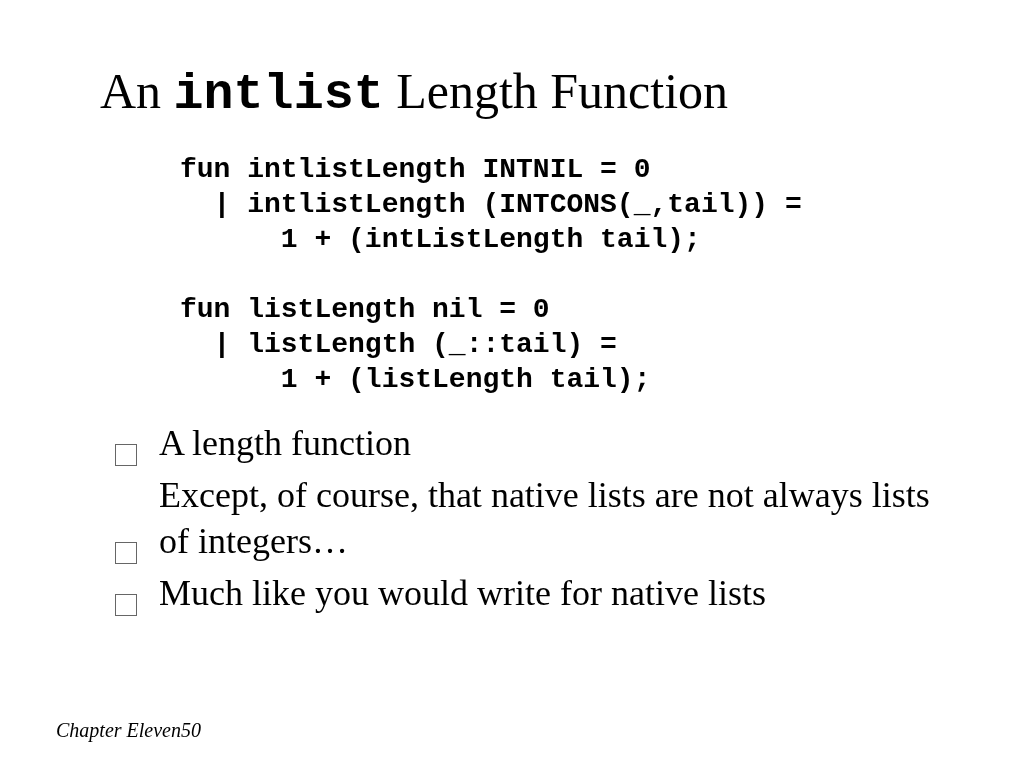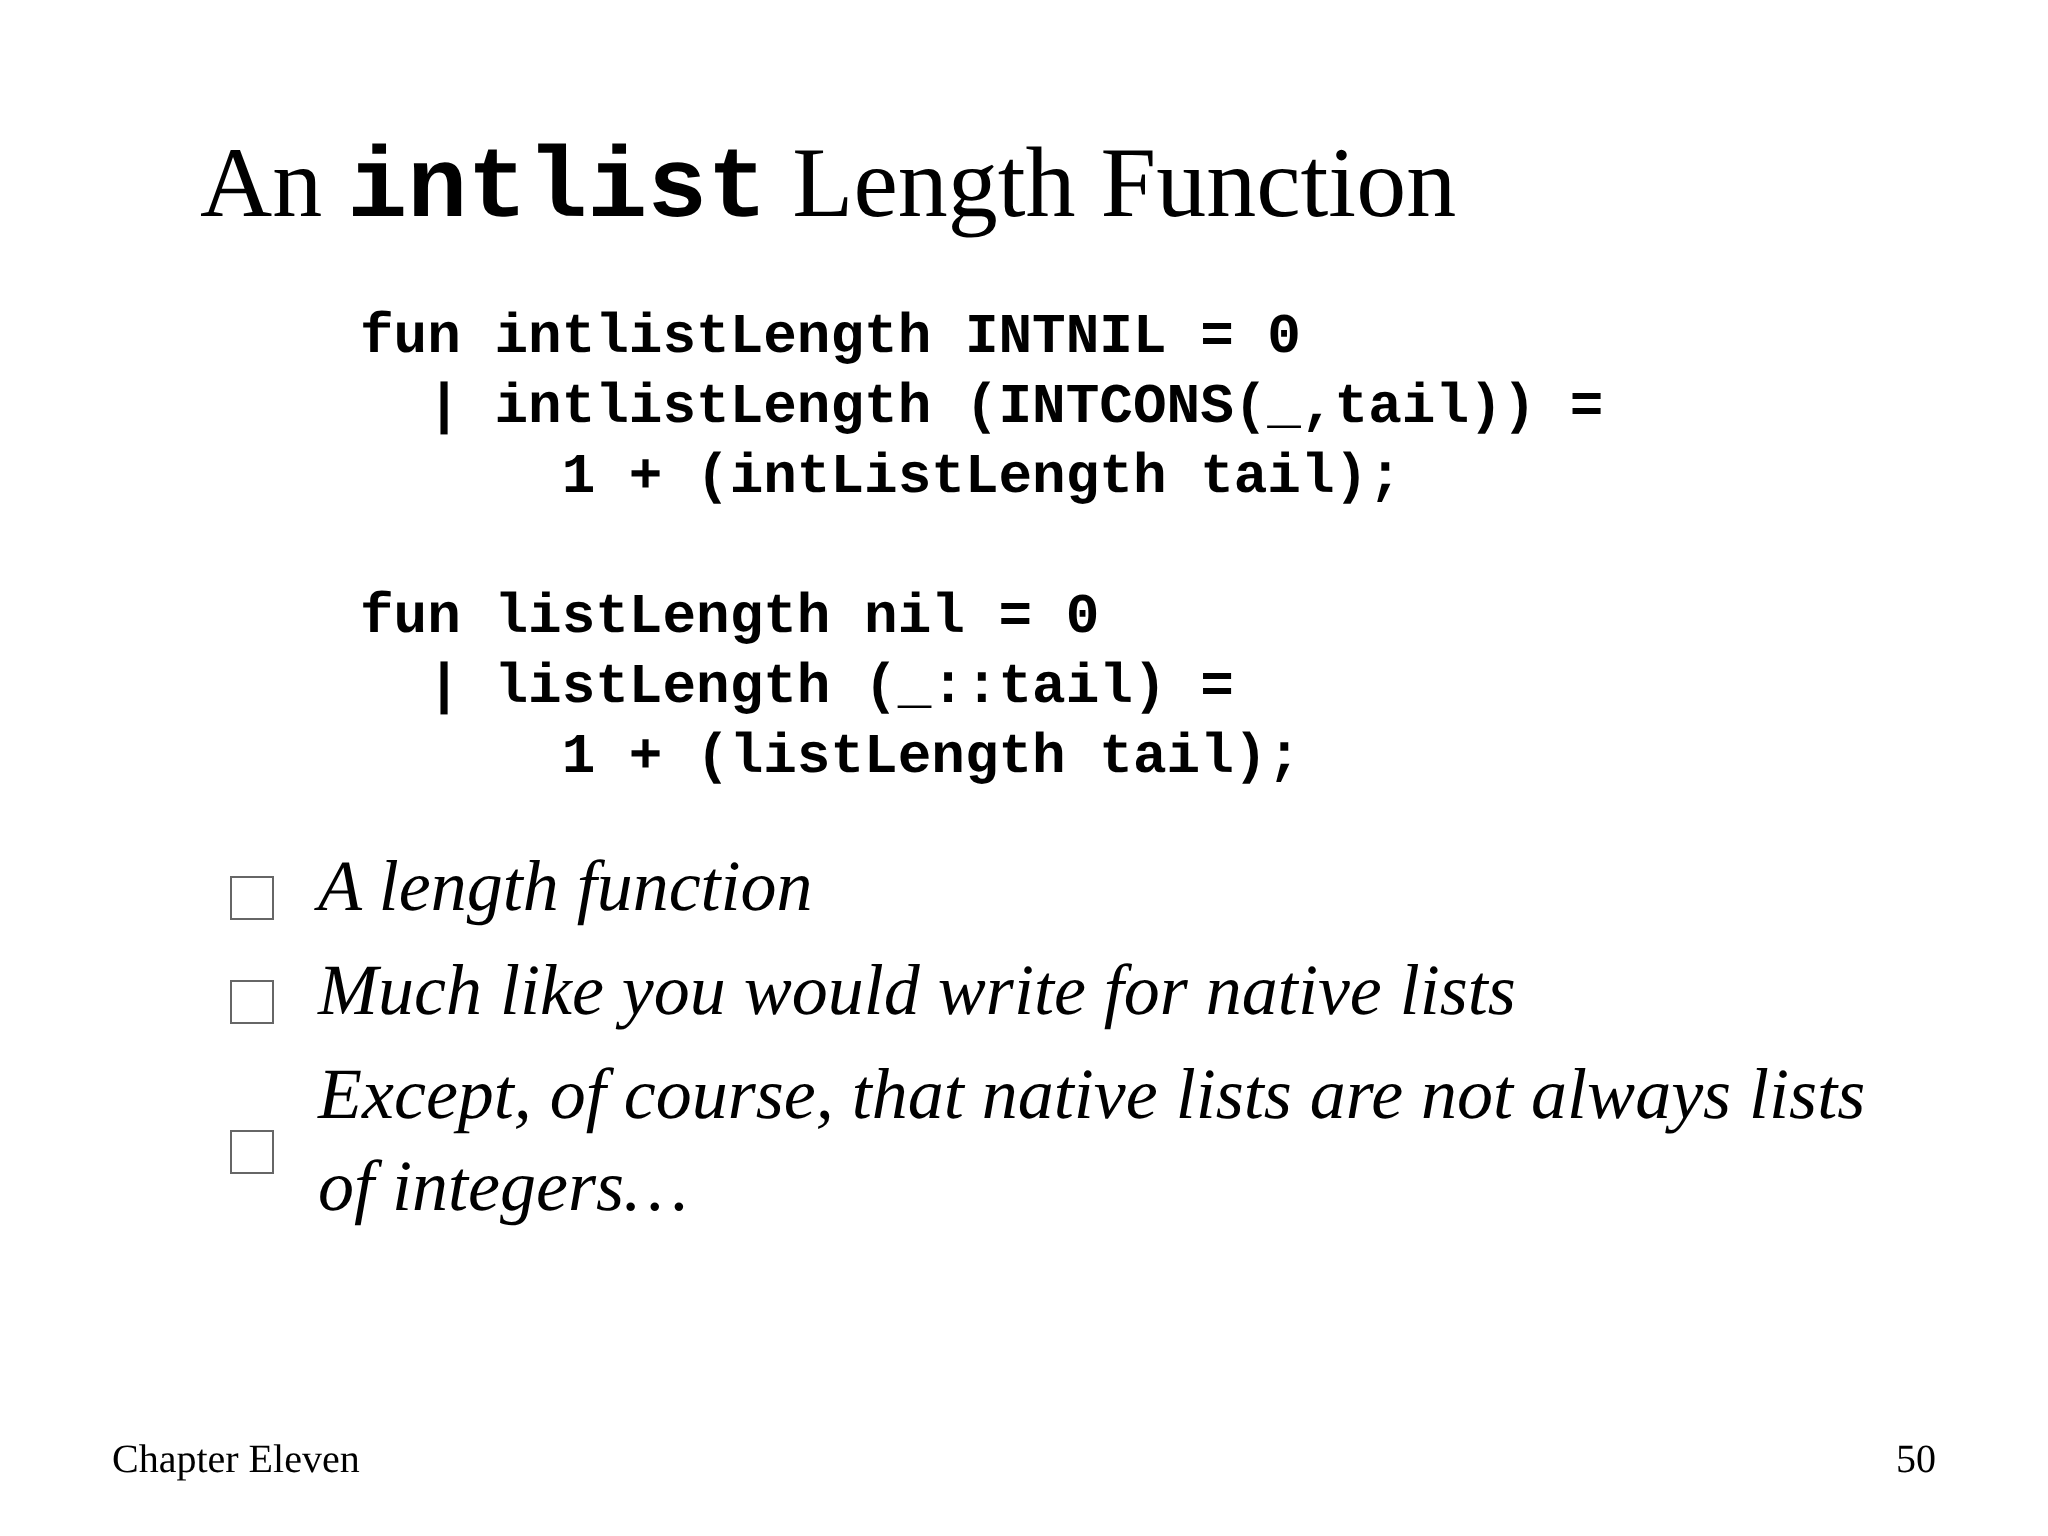--- a/index.html
+++ b/index.html
@@ -42,48 +42,47 @@
     white-space: pre;
   }
   .bullets {
     position: absolute;
     top: 420px;
     left: 115px;
     width: 820px;
   }
   .bullet {
     display: flex;
-    align-items: center;
+    align-items: flex-end;
     font-size: 36px;
     line-height: 1.28;
     margin-bottom: 6px;
-    font-style: italic;
   }
   .bullet-marker {
     width: 22px;
     height: 22px;
     flex: 0 0 22px;
     border: 1px solid #666;
     margin-top: 12px;
     margin-right: 22px;
     box-sizing: border-box;
   }
   .bullet-text {
     flex: 1;
   }
   .footer {
     position: absolute;
     bottom: 26px;
     left: 0;
     width: 1024px;
     font-size: 20px;
     display: flex;
-    justify-content: space-between;
     padding: 0 56px;
     box-sizing: border-box;
+    font-style: italic;
   }
 </style>
 </head>
 <body>
 
 <div class="slide">
 
   <div class="title">
     <span>An </span><span class="mono">intlist</span><span> Length Function</span>
   </div>
@@ -96,25 +95,25 @@
 <span>  | listLength (_::tail) =</span>
 <span>      1 + (listLength tail);</span></div>
 
   <div class="bullets">
     <div class="bullet">
       <div class="bullet-marker"></div>
       <div class="bullet-text">A length function</div>
     </div>
     <div class="bullet">
       <div class="bullet-marker"></div>
-      <div class="bullet-text">Much like you would write for native lists</div>
+      <div class="bullet-text">Except, of course, that native lists are not always lists of integers…</div>
     </div>
     <div class="bullet">
       <div class="bullet-marker"></div>
-      <div class="bullet-text">Except, of course, that native lists are not always lists of integers…</div>
+      <div class="bullet-text">Much like you would write for native lists</div>
     </div>
   </div>
 
   <div class="footer">
     <span>Chapter Eleven</span>
     <span>50</span>
   </div>
 
 </div>
 

